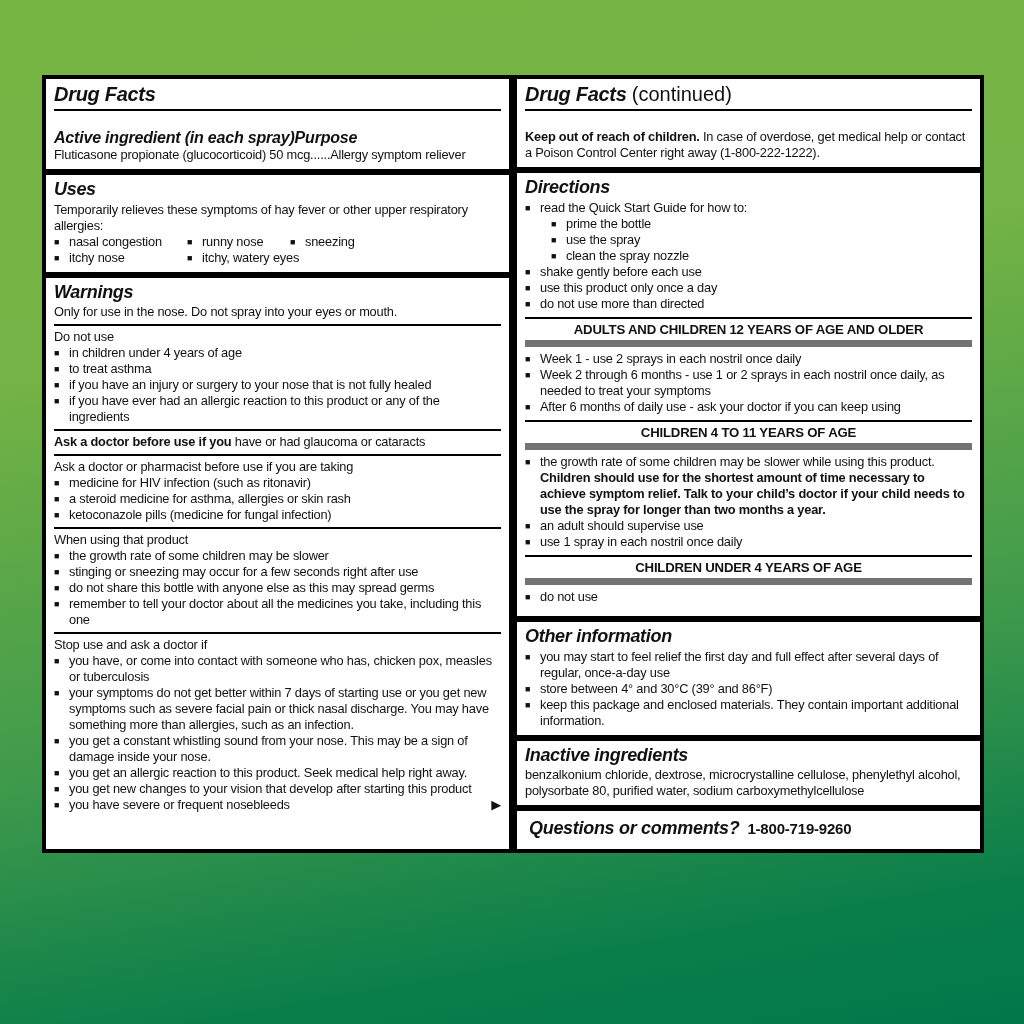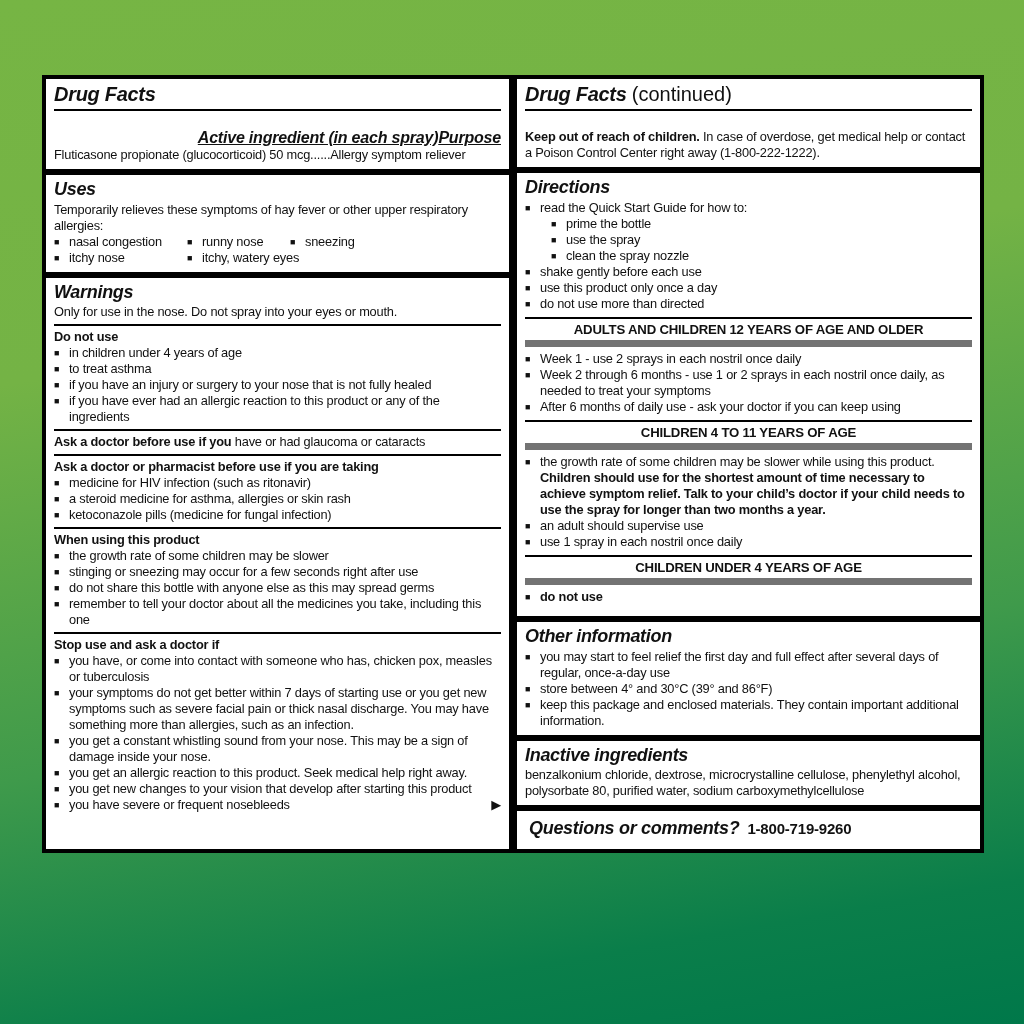--- a/index.html
+++ b/index.html
@@ -15,22 +15,22 @@
   }
   .col{flex:1 1 0;display:flex;flex-direction:column;gap:6px;min-width:0;}
   .box{background:#fff;padding:4px 8px 6px 8px;}
   .grow{flex:1 1 auto;}
   .h1{font-size:20px;font-weight:700;font-style:italic;letter-spacing:-0.3px;line-height:1.15;}
   .h1.rule{border-bottom:2px solid #000;padding-bottom:3px;margin-bottom:18px;}
   .h1sfx{font-style:normal;font-weight:400;font-size:20px;letter-spacing:0;}
   .h2{font-size:16px;font-weight:700;font-style:italic;letter-spacing:-0.2px;}
   .st{font-size:18px;font-weight:700;font-style:italic;letter-spacing:-0.3px;line-height:1.2;margin-bottom:1px;}
   .body,.b,.bh{font-size:12.8px;line-height:16px;letter-spacing:-0.2px;}
-  .bh{font-weight:700;}
-  .dual{display:flex;justify-content:flex-end;align-items:baseline;text-decoration:underline;}
+  .bh{font-weight:400;}
+  .dual{display:flex;justify-content:flex-start;align-items:baseline;}
   .sect{border-top:2px solid #000;margin-top:4px;padding-top:3px;}
   .b{display:flex;}
   .sq{flex:0 0 15px;font-size:9px;line-height:16px;}
   .bt{flex:1 1 auto;min-width:0;}
   .ind{margin-left:26px;}
   .ctr{border-top:2px solid #000;border-bottom:7px solid #737373;text-align:center;
        font-weight:700;font-size:13.2px;letter-spacing:-0.2px;padding:3px 0;margin:5px 0 4px 0;line-height:15px;}
   .symrow{display:flex;}
   .sym{display:flex;}
   .sym.w1{width:133px;}
@@ -123,21 +123,21 @@
             <span class="sq">■</span>
             <span class="bt">a steroid medicine for asthma, allergies or skin rash</span>
           </div>
         <div class="b">
             <span class="sq">■</span>
             <span class="bt">ketoconazole pills (medicine for fungal infection)</span>
           </div>
       </div>
 
       <div class="sect">
-        <div class="bh">When using this product</div>
+        <div class="bh">When using that product</div>
         <div class="b">
             <span class="sq">■</span>
             <span class="bt">the growth rate of some children may be slower</span>
           </div>
         <div class="b">
             <span class="sq">■</span>
             <span class="bt">stinging or sneezing may occur for a few seconds right after use</span>
           </div>
         <div class="b">
             <span class="sq">■</span>

